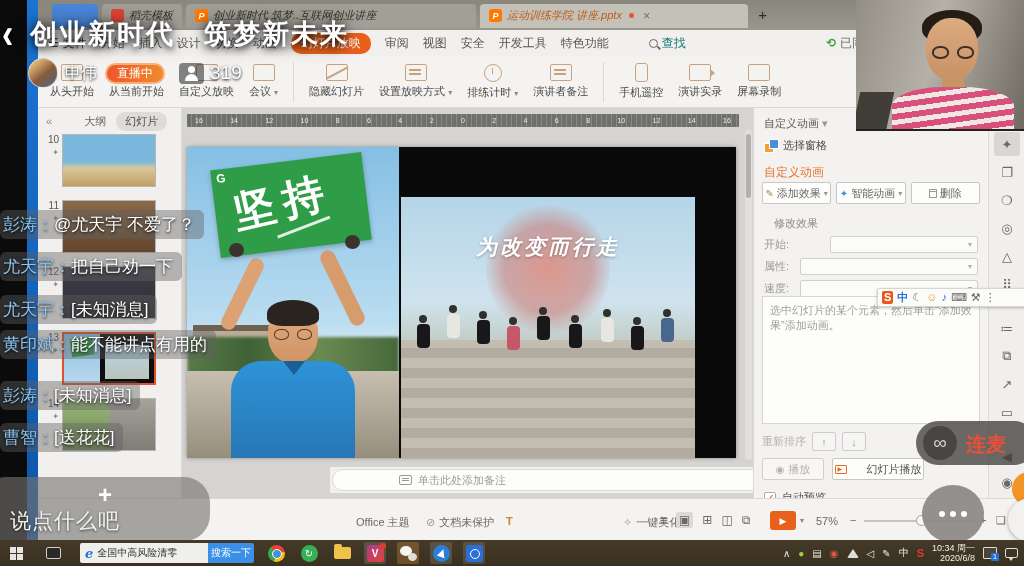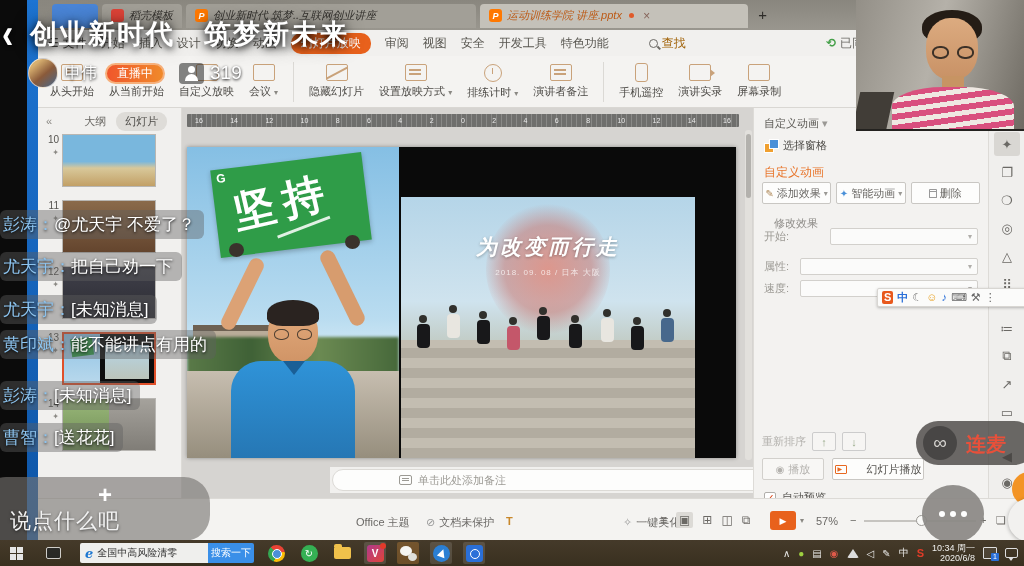--- a/index.html
+++ b/index.html
@@ -67,21 +67,21 @@
   .dtab .tlogo{width:13px;height:13px;border-radius:3px;flex:none;display:flex;align-items:center;justify-content:center;color:#fff;font-size:9px;font-weight:bold;}
   .tlogo.red{background:#e04438;} .tlogo.orange{background:#ff7800;}
   .dtab .tclose{color:#86645a;font-size:12px;margin-left:4px;}
   .dtab .tdot{width:5px;height:5px;border-radius:50%;background:#e05a2a;margin-left:2px;}
   .newtab{color:#2e2c29;font-size:15px;margin-left:10px;padding-bottom:3px;}
 
   .menubar{position:absolute;left:0;top:30px;width:100%;height:26px;background:#f1f0ee;display:flex;align-items:center;gap:14px;padding-left:10px;font-size:12px;color:#5b5954;}
   .menu-file{display:flex;align-items:center;gap:4px;color:#4a4845;}
   .menu-item{color:#57554f;}
   .menu-item.active{background:#e8611c;color:#fff;border-radius:10px;padding:2px 10px;}
-  .menu-search{display:flex;align-items:center;gap:4px;margin-left:26px;color:#a16207;}
+  .menu-search{display:flex;align-items:center;gap:4px;margin-left:26px;color:#0f766e;}
   .mag{position:relative;width:9px;height:9px;border:1.5px solid #6b6965;border-radius:50%;}
   .mag::after{content:"";position:absolute;left:7px;top:7px;width:4px;height:1.5px;background:#6b6965;transform:rotate(45deg);}
   .synced{display:flex;align-items:center;gap:4px;margin-left:auto;margin-right:148px;color:#6b6965;}
   .sync-ic{color:#45a049;font-size:12px;font-weight:bold;}
 
   .ribbon{position:absolute;left:0;top:56px;width:100%;height:52px;background:#f4f3f1;border-bottom:1px solid #d9d7d3;display:flex;align-items:center;padding-left:8px;gap:7px;}
   .rbtn{display:flex;flex-direction:column;align-items:center;gap:3px;padding:2px 4px;font-size:11px;color:#4c4a46;white-space:nowrap;}
   .ricon{width:22px;height:17px;border:1.6px solid #c9a27a;border-radius:2px;position:relative;}
   .ricon.play::after{content:"▶";position:absolute;left:5px;top:1px;font-size:8px;color:#c9a27a;}
   .ricon.clock{border-radius:50%;width:18px;height:18px;}
@@ -457,21 +457,20 @@
                 </div>
               <div class="pp" style="left:228px;top:120px;">
                   <i></i>
                   <b></b>
                 </div>
               <div class="pp blue" style="left:258px;top:112px;">
                   <i></i>
                   <b></b>
                 </div>
               <div class="pr-title">为改变而行走</div>
-              <div class="pr-sub">2018. 09. 08 / 日本 大阪</div>
             </div>
           </div>
         </div>
 
         <div class="notes-bar">
           <div class="notes-input">
             <span class="notes-ic"></span>
             <span>单击此处添加备注</span>
           </div>
         </div>
@@ -494,38 +493,39 @@
               <span class="spark">✦</span>
               <span>智能动画</span>
               <span style="font-size:8px;color:#9a9894;">▾</span>
             </div>
           <div class="ap-btn">
               <span class="trash"></span>
               <span>删除</span>
             </div>
         </div>
         <div class="ap-modify">修改效果</div>
-        <div class="ap-row" style="top:120px;gap:36px;">
+        <div class="ap-row" style="top:128px;gap:36px;">
           <span style="width:30px;">开始:</span>
           <span class="ap-sel">
               <span>▾</span>
             </span>
         </div>
         <div class="ap-row" style="top:150px;">
           <span style="width:30px;">属性:</span>
           <span class="ap-sel">
               <span>▾</span>
             </span>
         </div>
         <div class="ap-row" style="top:172px;">
           <span style="width:30px;">速度:</span>
           <span class="ap-sel">
               <span>▾</span>
             </span>
         </div>
+        <div class="ap-hint">选中幻灯片的某个元素，然后单击“添加效果”添加动画。</div>
         <div class="ap-reorder">
           <span>重新排序</span>
           <span class="arrow-btn">↑</span>
           <span class="arrow-btn">↓</span>
         </div>
         <div class="ap-playrow">
           <div class="play-btn">
               <span style="font-size:10px;">◉</span>
               <span>播放</span>
             </div>

